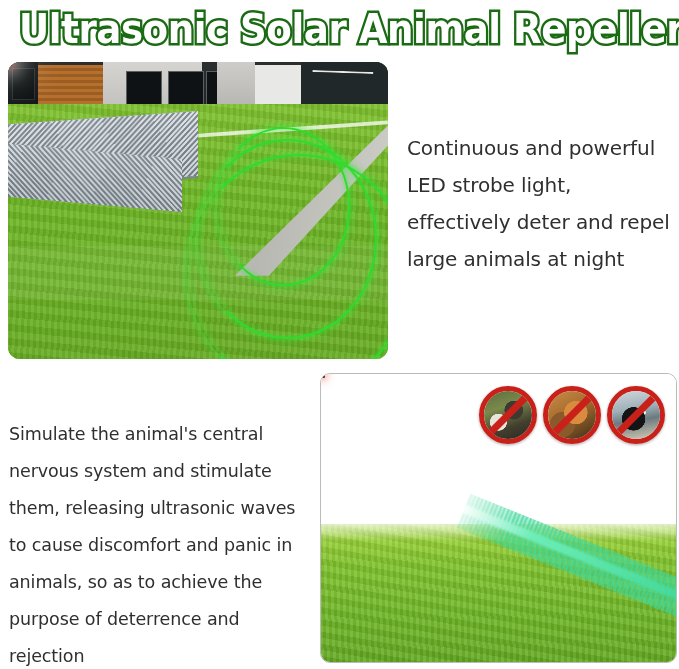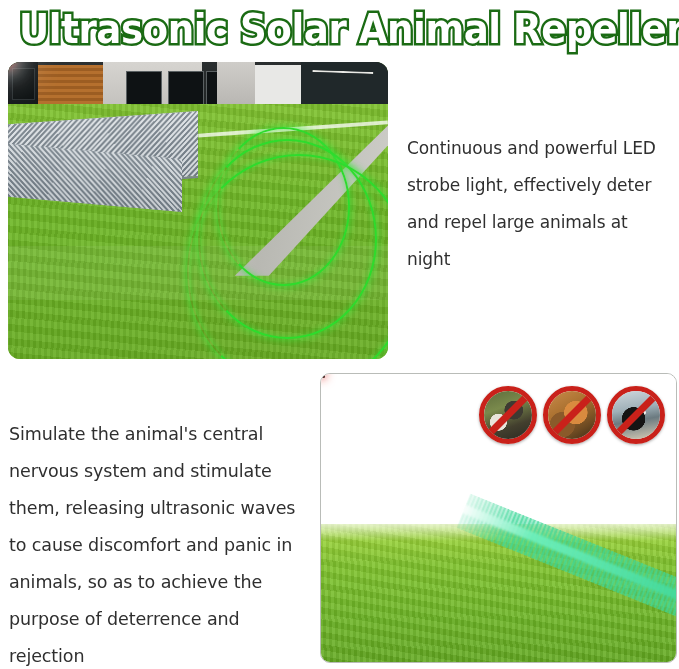--- a/index.html
+++ b/index.html
@@ -226,21 +226,21 @@
   .arc.b { left: 50%; top: 26%; width: 46%; height: 66%; }
   .arc.c { left: 47%; top: 31%; width: 58%; height: 78%; }
 
   
   .text-right {
     position: absolute;
     left: 407px;
     top: 130px;
     width: 268px;
     font-family: "DejaVu Sans", sans-serif;
-    font-size: 17px;
+    font-size: 20px;
     line-height: 37px;
     color: #2f2f2f;
     letter-spacing: -0.1px;
   }
   .text-left {
     position: absolute;
     left: 9px;
     top: 416px;
     width: 305px;
     font-family: "DejaVu Sans", sans-serif;

